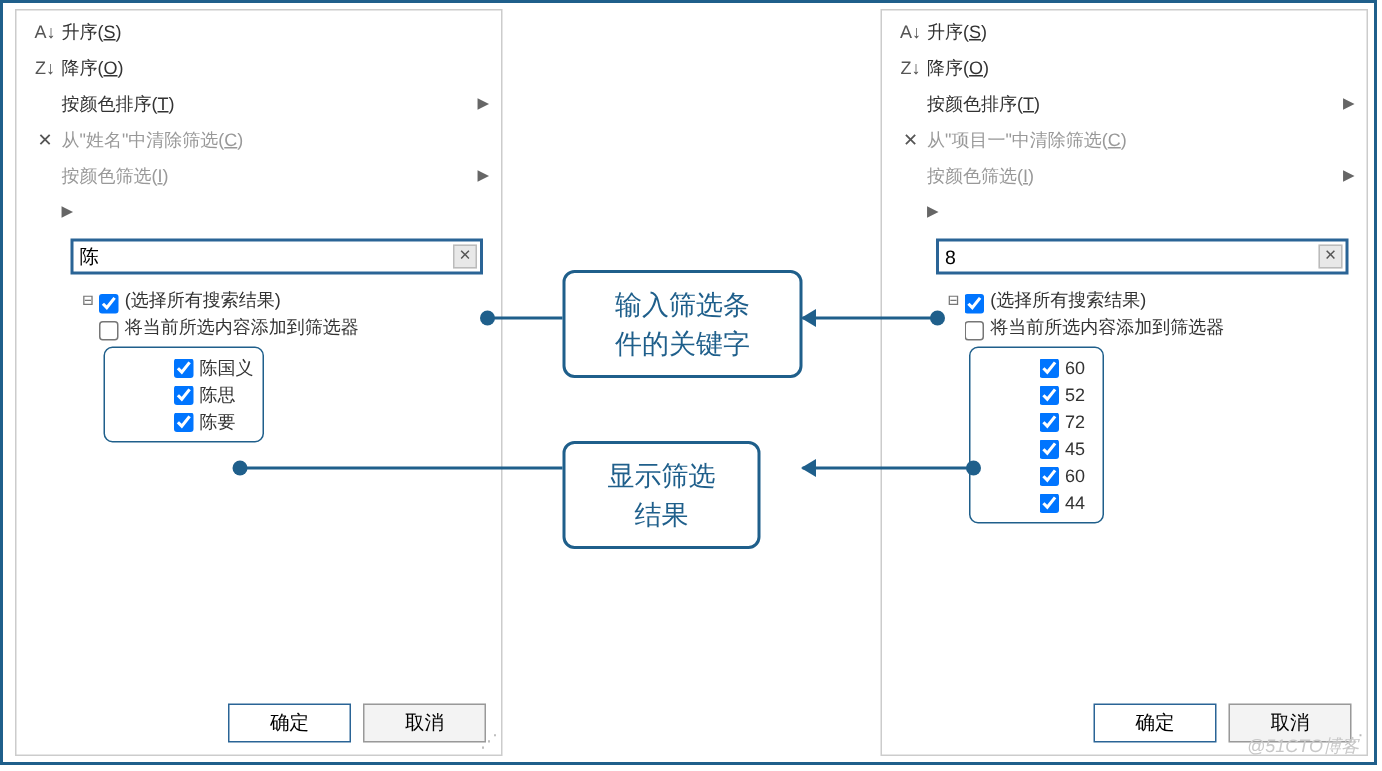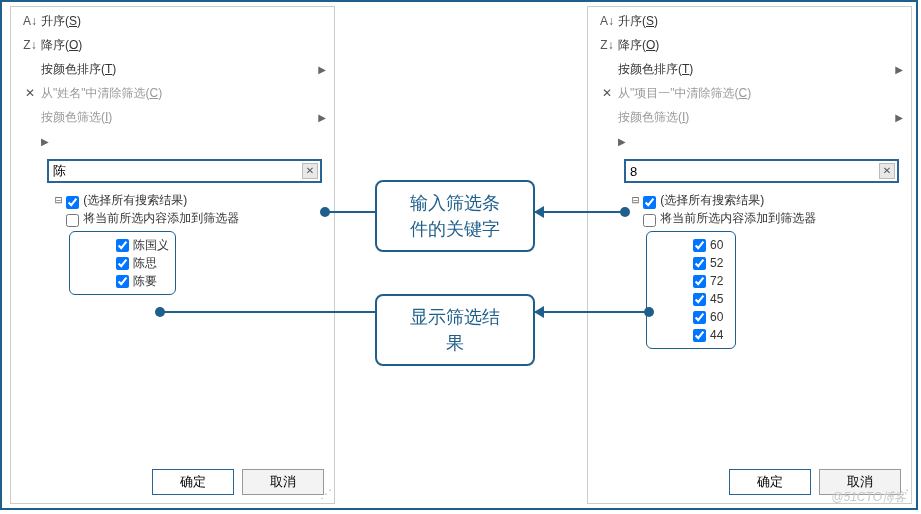--- a/index.html
+++ b/index.html
@@ -27,21 +27,21 @@
 .tree-head .plusminus { font-family: monospace; color: #777; }
 .result-box { border: 1.5px solid #1f5f8b; border-radius: 6px; margin: 4px 0 0 14px; padding: 4px 6px; display: inline-block; min-width: 90px; }
 .result-box .ritem { display: flex; align-items: center; gap: 2px; line-height: 18px; padding-left: 40px; }
 .result-box .ritem input { margin-right: 2px; }
 .footer { position: absolute; bottom: 8px; right: 10px; display: flex; gap: 8px; }
 .btn { width: 82px; height: 26px; border: 1px solid #999; background: #f3f3f3; font-size: 13px; cursor: pointer; }
 .btn.primary { border: 1.5px solid #2a6496; background: #fff; }
 .resize-grip { position: absolute; right: 2px; bottom: 2px; color: #bbb; font-size: 12px; }
 .callout { position: absolute; border: 2px solid #1f5f8b; border-radius: 8px; background: #fff; padding: 8px 26px; color: #1f5f8b; font-size: 18px; line-height: 26px; text-align: center; }
 .callout.top { left: 373px; top: 178px; width: 160px; }
-.callout.bottom { left: 373px; top: 292px; width: 160px; }
+.callout.bottom { left: 373px; top: 292px; width: 132px; }
 .connector { position: absolute; background: #1f5f8b; height: 2px; }
 .connector .dot { position: absolute; width: 10px; height: 10px; border-radius: 50%; background: #1f5f8b; top: -4px; }
 .connector .arrow-l { position: absolute; top: -5px; left: -1px; width: 0; height: 0; border-right: 10px solid #1f5f8b; border-top: 6px solid transparent; border-bottom: 6px solid transparent; }
 .watermark { position: absolute; right: 10px; bottom: 2px; color: #c8c8c8; font-size: 12px; font-style: italic; margin-left: 44px; }
 </style>
 </head>
 <body>
 
 <div class="canvas">
 

